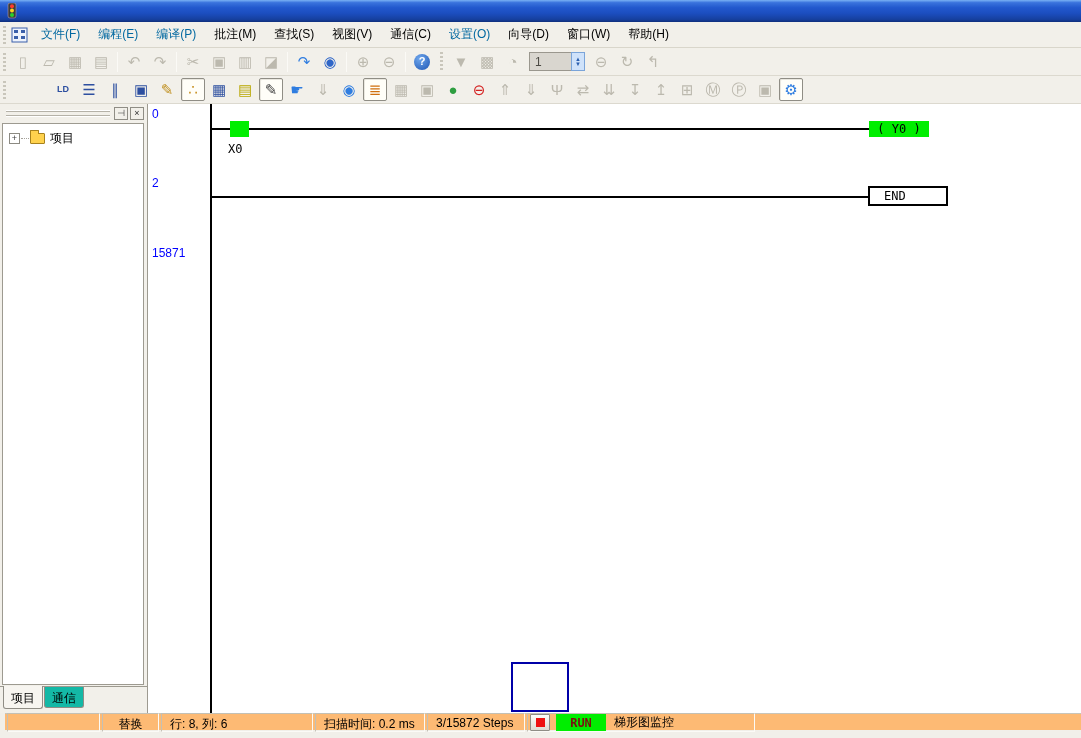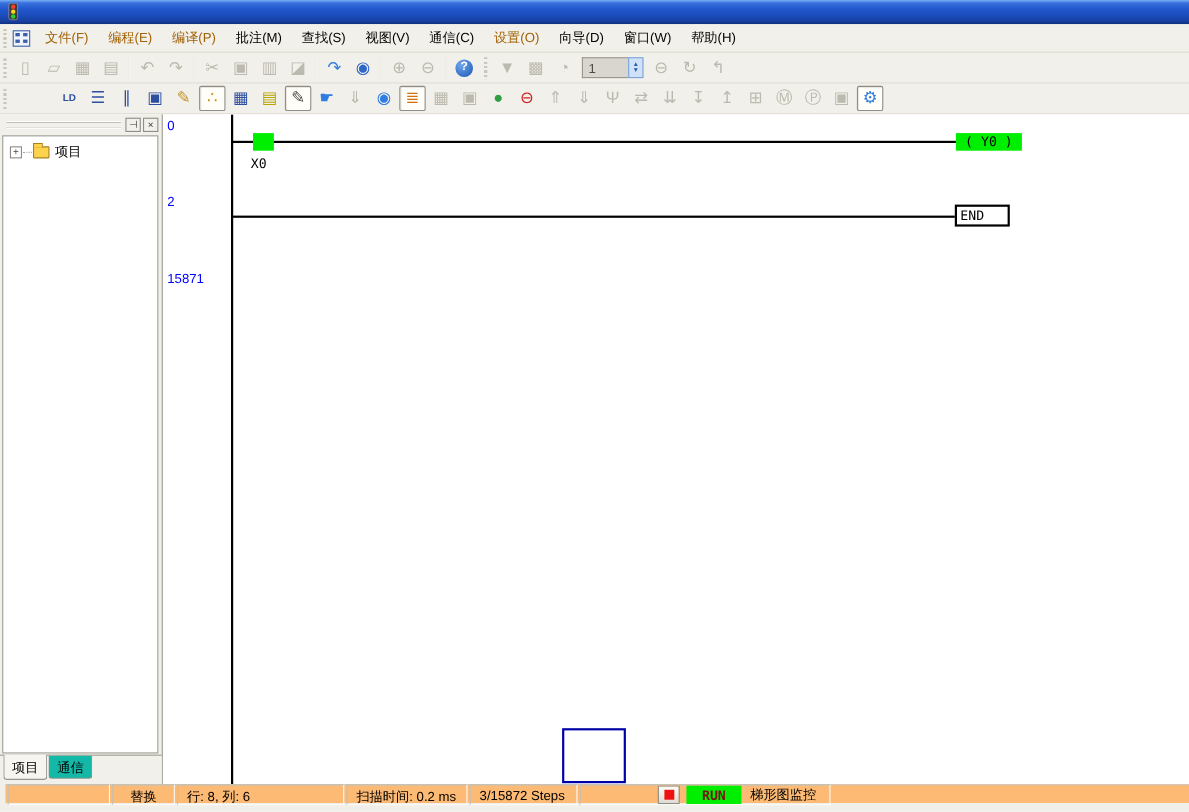--- a/index.html
+++ b/index.html
@@ -23,21 +23,21 @@
   
   #menubar {
     position:absolute; left:0; top:22px; width:1081px; height:26px;
     background:#f2f0ea; border-bottom:1px solid #d9d6cb;
     display:flex; align-items:center;
   }
   .tb-grip { width:3px; height:18px; margin:0 4px 0 3px;
     background:repeating-linear-gradient(180deg,#c9c6bb 0 2px,transparent 2px 4px); }
   #menubar .child-icon { width:17px; height:16px; margin:0 4px 0 1px; }
   .menu-item { padding:4px 9px; white-space:nowrap; color:#000; }
-  .menu-item.disabled { color:#a16207; }
+  .menu-item.disabled { color:#0369a1; }
   
   .toolbar {
     position:absolute; left:0; width:1081px; height:28px;
     background:#f2f0ea; border-bottom:1px solid #dcd9cf;
     display:flex; align-items:center;
   }
   #toolbar1 { top:48px; } #toolbar2 { top:76px;gap:40px; }
   .tbtn {
     width:24px; height:23px; margin:0 1px; border:1px solid transparent; border-radius:2px;
     display:flex; align-items:center; justify-content:center; flex:0 0 auto;
@@ -105,42 +105,42 @@
   .step-num { position:absolute; left:3px; color:#0000ff; font-size:12px; }
   #power-rail { position:absolute; left:61px; top:0; width:2px; height:100%; background:#000; }
   .rung-line { position:absolute; left:62px; width:658px; height:2px; background:#000; }
   .contact-label { position:absolute; font-family:"DejaVu Sans Mono",monospace; font-size:12px;margin-top:37px; }
   .contact-box { position:absolute; width:19px; height:16px; background:#00ee00; }
   .coil-box {
     position:absolute; left:720px; top:17px; width:60px; height:16px; background:#00ee00;
     font-family:"DejaVu Sans Mono",monospace; font-size:12px; display:flex; align-items:center; justify-content:center;
   }
   .end-box {
-    position:absolute; left:719px; top:82px; width:50px; height:20px; background:#fff;
+    position:absolute; left:719px; top:82px; width:80px; height:20px; background:#fff;
     border:2px solid #000; font-family:"DejaVu Sans Mono",monospace; font-size:12px;
-    display:flex; align-items:center; padding-left:3px;
+    display:flex; align-items:center; padding-left:14px;
   }
   #cell-cursor { position:absolute; left:362px; top:558px; width:58px; height:50px; border:2px solid #0000a8; }
   
   #statusbar {
     position:absolute; left:5px; top:713px; width:1081px; height:17px;
     background:#fdba74; border-top:1px solid #c8c5ba;
     display:flex; align-items:center; padding-top:1px;
   }
   .status-seg {
     height:19px; margin-left:2px; padding:2px 8px 0;
     border:1px solid; border-color:#c3c0b5 #fbfaf6 #fbfaf6 #c3c0b5;
     white-space:nowrap; overflow:hidden;
   }
   .seg-blank { width:93px; }
   .seg-mode { width:57px; text-align:center; }
   .seg-pos { width:152px; }
   .seg-scan { width:110px; }
   .seg-steps { width:98px; }
-  .seg-run { width:228px; display:flex; align-items:center; padding:0 12px;justify-content:flex-end; }
+  .seg-run { width:228px; display:flex; align-items:center; padding:0 0; }
   .seg-plc { flex:1; padding-left:10px; }
   .stop-btn {
     width:20px; height:17px; margin:0 6px 0 2px; background:linear-gradient(#fdfdfb,#dedbd2);
     border:1px solid #8f8d85; border-radius:1px; display:flex; align-items:center; justify-content:center; flex:0 0 auto;
   }
   .stop-btn .red-square { width:9px; height:9px; background:#ee1111; }
   .run-badge {
     width:50px; height:17px; background:#00ee00; color:#7b1010; font-weight:bold;
     display:flex; align-items:center; justify-content:center; margin-right:8px; flex:0 0 auto;
     font-family:"DejaVu Sans Mono",monospace; font-size:12px;

